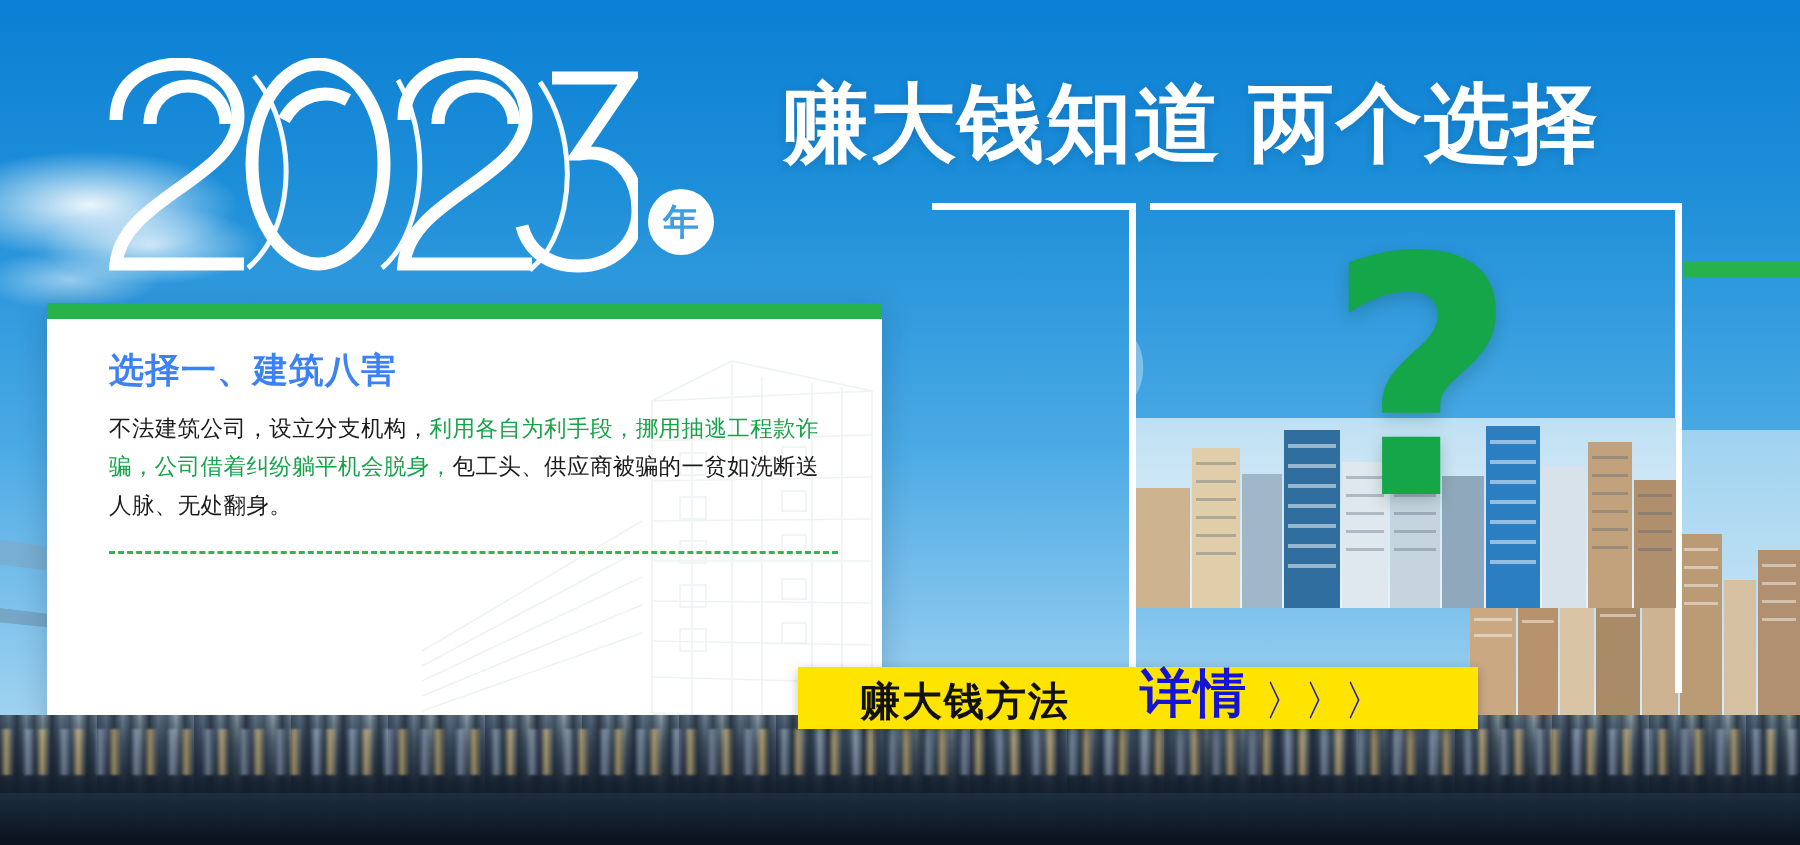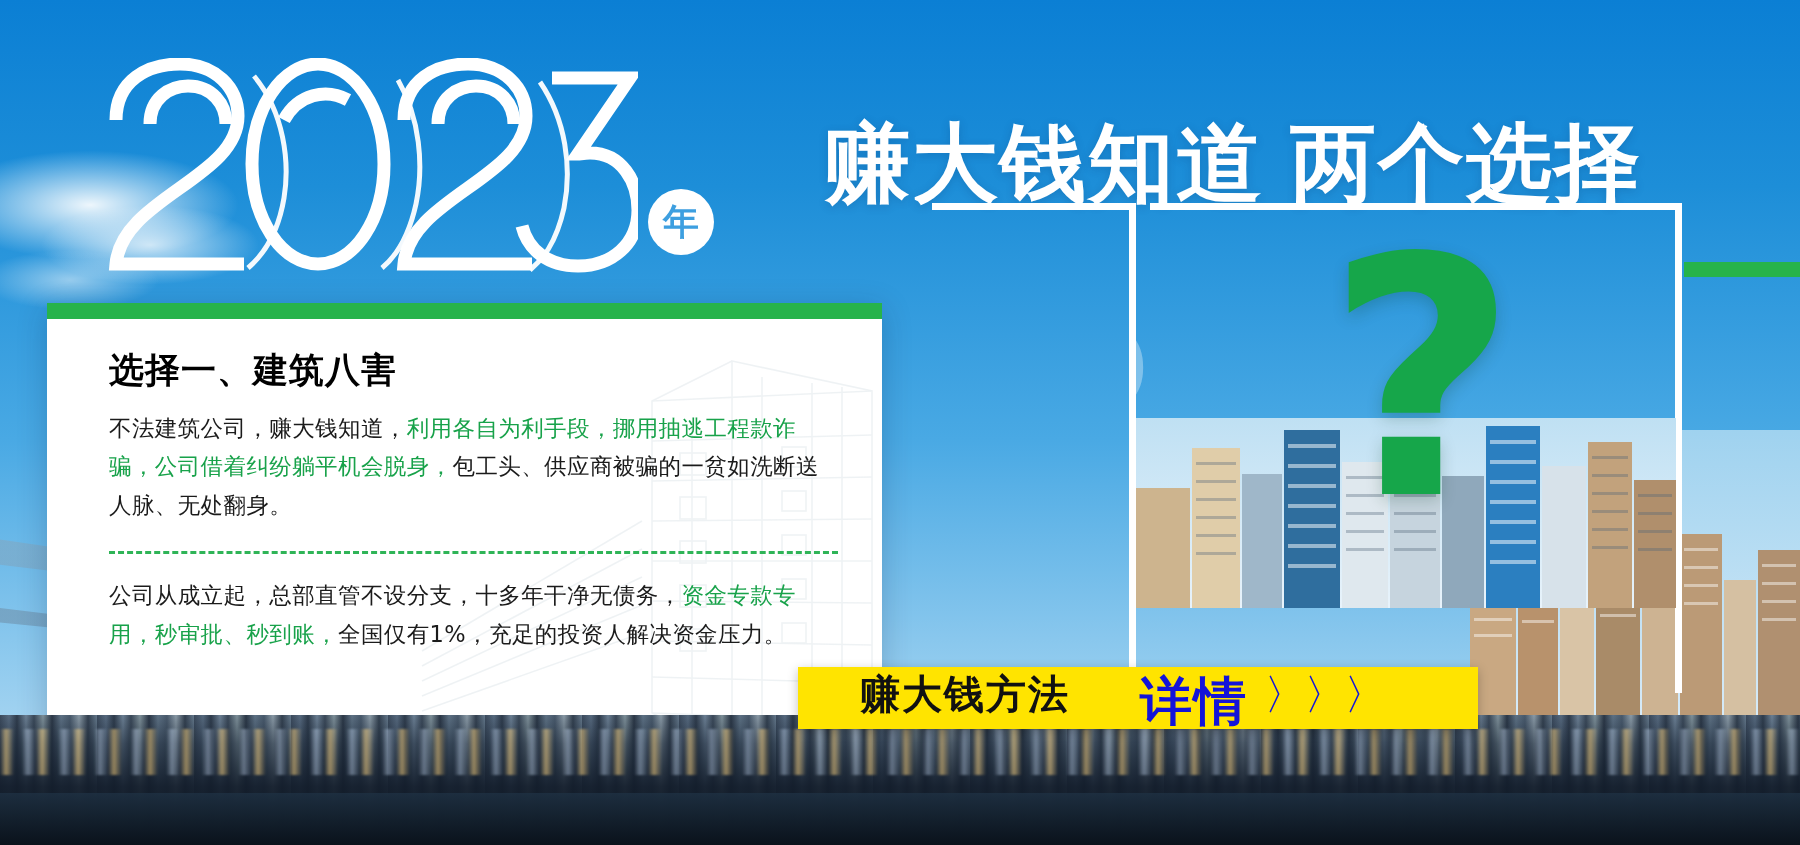--- a/index.html
+++ b/index.html
@@ -88,28 +88,27 @@
     width:66px;height:66px;border-radius:50%;
     background:#fff;color:#3d9fe0;
     display:flex;align-items:center;justify-content:center;
     font-size:36px;font-weight:700;
     margin-left:10px;margin-bottom:18px;
     font-family:"DejaVu Sans",sans-serif;
   }
 
   
   .headline{
-    position:absolute;left:824px;top:78px;
+    position:absolute;left:782px;top:78px;
     color:#ffffff;
     font-size:86px;font-weight:700;line-height:1.05;
     letter-spacing:2px;
     white-space:nowrap;
     font-family:"DejaVu Sans","Liberation Sans",sans-serif;
     text-shadow:0 2px 10px rgba(0,40,90,.18);
-    margin-top:40px;
   }
   .headline .gap{display:inline-block;width:26px;}
 
   
   .rule{
     position:absolute;top:203px;height:7px;background:#ffffff;
   }
   .rule.r1{left:932px;width:197px;}
   .rule.r2{left:1150px;width:532px;}
 
@@ -131,21 +130,21 @@
   .card-top{
     position:absolute;left:0;top:0;width:100%;height:16px;background:#27b34b;
   }
   .blueprint{
     position:absolute;right:-40px;top:18px;width:520px;height:470px;
     opacity:.5;pointer-events:none;
   }
   .card-inner{position:absolute;left:62px;top:46px;right:44px;}
 
   .sec-title{
-    color:#000000;font-weight:700;font-size:35px;line-height:1.25;
+    color:#3b82f6;font-weight:700;font-size:35px;line-height:1.25;
     letter-spacing:1px;
     font-family:"DejaVu Sans","Liberation Sans",sans-serif;
     position:relative;z-index:2;
   }
   .sec-body{
     margin-top:16px;
     font-size:22.5px;line-height:1.72;color:#1b1b1b;
     font-family:"DejaVu Sans","Liberation Sans",sans-serif;
     position:relative;z-index:2;
     letter-spacing:.4px;
@@ -182,21 +181,21 @@
     z-index:3;
   }
   .photo-strip .ps-sky{
     position:absolute;inset:0;background:linear-gradient(180deg,#bfe0f3,#e8f3fb);
   }
 
   
   .cta{
     position:absolute;left:798px;top:667px;width:680px;height:62px;
     background:#ffe400;
-    display:flex;align-items:flex-start;
+    display:flex;align-items:flex-end;
     box-shadow:0 3px 10px rgba(0,0,0,.25);
     z-index:6;
   }
   .cta-main{
     margin-left:62px;color:#111111;font-weight:700;font-size:40px;
     letter-spacing:2px;
     font-family:"DejaVu Sans","Liberation Sans",sans-serif;
   }
   .cta-detail{
     margin-left:70px;color:#1414d8;font-weight:700;font-size:52px;
@@ -411,30 +410,27 @@
         <rect x="488" y="200" width="26" height="22"></rect>
         <rect x="488" y="250" width="26" height="22"></rect>
       </g>
     </svg>
 
     <div class="card-inner">
 
       <div>
         <div class="sec-title">选择一、建筑八害</div>
         <div class="sec-body">
-          <span>不法建筑公司，赚大钱知道，</span><span class="hl">利用各自为利手段，挪用抽逃工程款诈骗，公司借着纠纷躺平机会脱身，</span><span>包工头、供应商被骗的一贫如洗断送人脉、无处翻身。</span>
+          <span>不法建筑公司，设立分支机构，</span><span class="hl">利用各自为利手段，挪用抽逃工程款诈骗，公司借着纠纷躺平机会脱身，</span><span>包工头、供应商被骗的一贫如洗断送人脉、无处翻身。</span>
         </div>
       </div>
 
       <div class="divider"></div>
 
       <div>
-        <div class="sec-body">
-          <span>公司从成立起，总部直管不设分支，十多年干净无债务，</span><span class="hl">资金专款专用，秒审批、秒到账，</span><span>全国仅有1%，充足的投资人解决资金压力。</span>
-        </div>
       </div>
 
     </div>
   </div>
 
   <div class="cta">
     <span class="cta-main">赚大钱方法</span>
     <span class="cta-detail">详情</span>
     <span class="cta-arrows">〉〉〉</span>
   </div>

